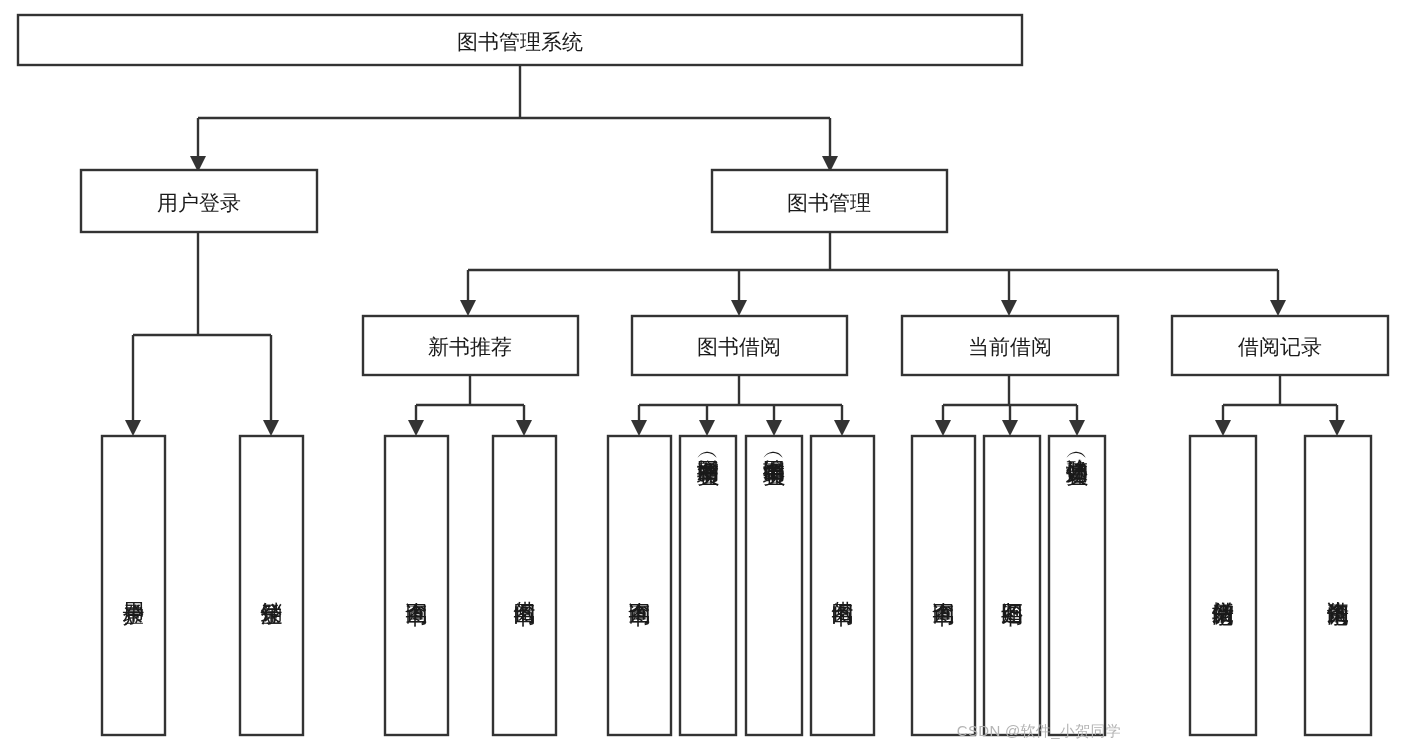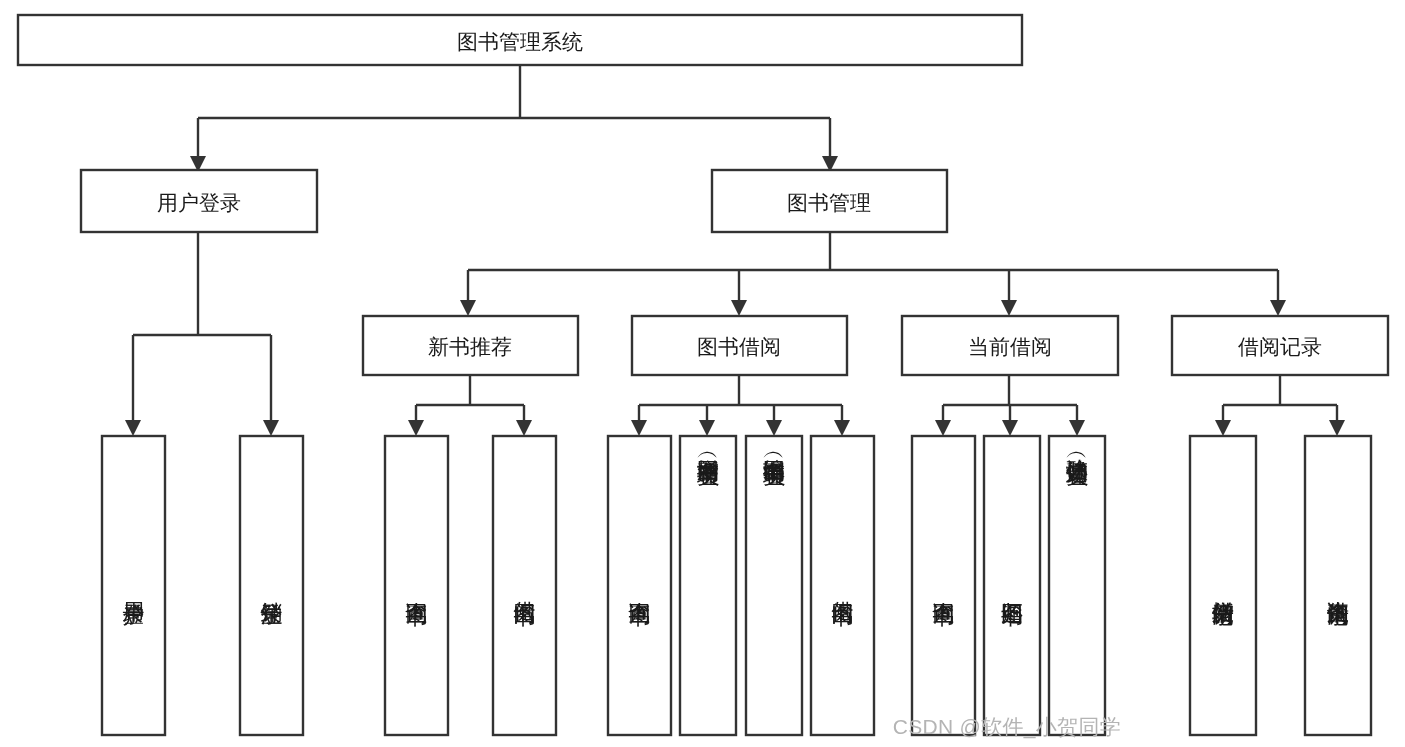--- a/index.html
+++ b/index.html
@@ -46,21 +46,21 @@
     font-size: 21px;
     fill: #1a1a1a;
     text-anchor: middle;
     dominant-baseline: central;
   }
   .watermark-text {
     position: absolute;
     right: 14px;
     bottom: 6px;
     font-family: "Liberation Sans", "DejaVu Sans", sans-serif;
-    font-size: 21px;
+    font-size: 15px;
     color: #b4b4b4;
     white-space: nowrap;
     letter-spacing: 0.3px;
     user-select: none;
   }
   .vert-label-wrap {
     position: absolute;
     display: flex;
     align-items: flex-start;
     justify-content: center;

